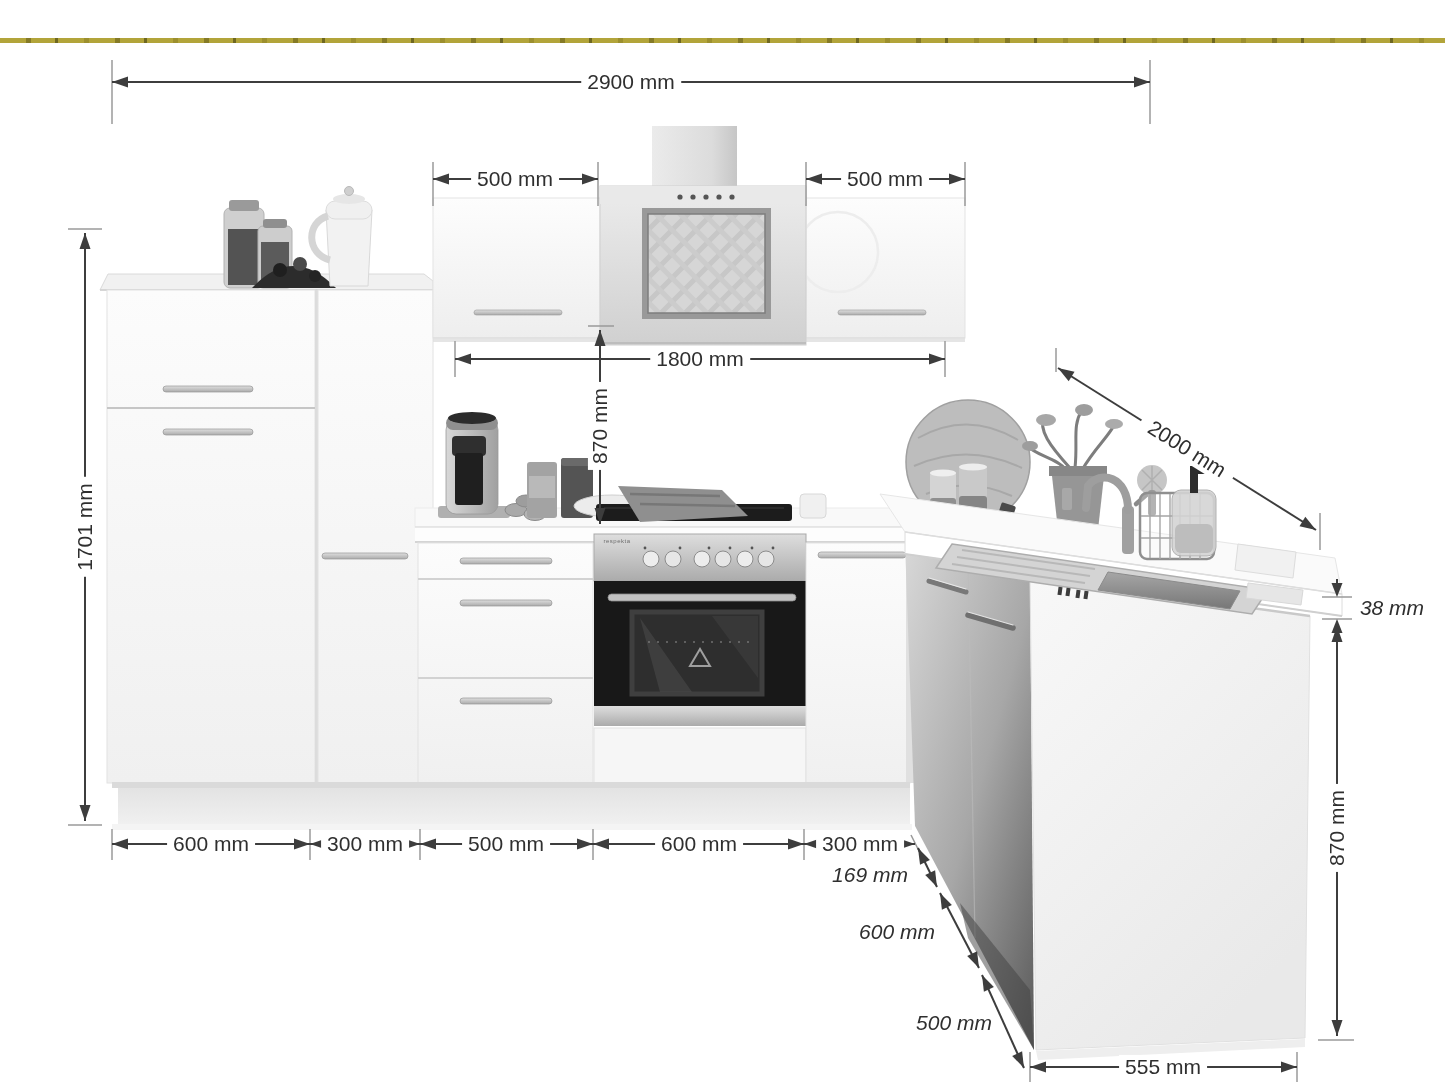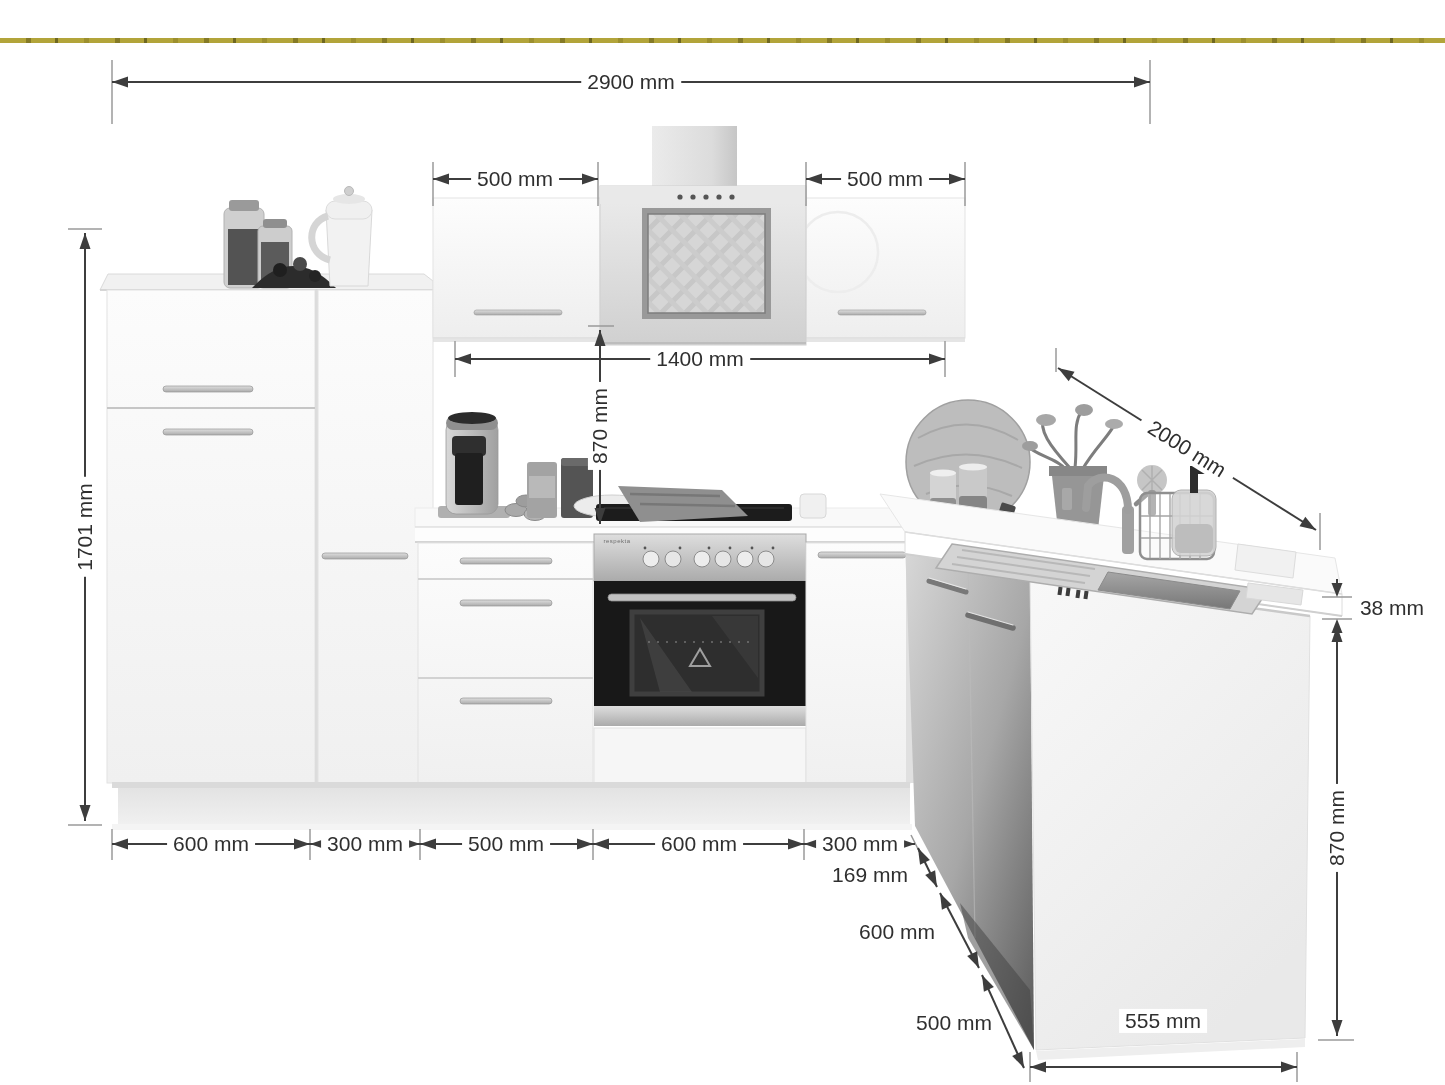--- a/index.html
+++ b/index.html
@@ -9,21 +9,21 @@
   #stage{position:relative;width:1445px;height:1085px;background:#ffffff;overflow:hidden;
          font-family:"Liberation Sans","DejaVu Sans",sans-serif;margin-top:38px;}
   #topstrip{position:absolute;left:0;top:0;width:1445px;height:5px;
     background:repeating-linear-gradient(90deg,var(--strip) 0 26px,#857a26 26px 31px,var(--strip) 31px 55px,#6e6720 55px 58px,var(--strip) 58px 84px,#9c8f2e 84px 89px);}
   svg.scene{position:absolute;left:0;top:0;}
   .dimline{stroke:var(--line);stroke-width:2;fill:none;}
   .dimarrow{fill:var(--line);}
   .tick{stroke:#9a9a9a;stroke-width:1.5;fill:none;}
   .dim{position:absolute;transform:translate(-50%,-50%);font-size:21px;color:var(--text);
        background:#fff;padding:0 6px;white-space:nowrap;line-height:1.15;}
-  .dim.nobg{background:transparent;}
+  .dim.nobg{background:transparent;font-style:italic;}
   .dim.rot90{transform:translate(-50%,-50%) rotate(-90deg);}
   .dim.rot32{transform:translate(-50%,-50%) rotate(32deg);padding:0 10px;}
   .brand{position:absolute;transform:translate(-50%,-50%);font-size:6px;color:#6d6d6d;
          letter-spacing:.5px;background:transparent;padding:0;}
 </style>
 </head>
 <body>
 
 <div id="stage">
 
@@ -409,30 +409,30 @@
       <polygon class="dimarrow" points="1337,581 1331.5,595 1342.5,595"></polygon>
 
       <line class="tick" x1="1318" y1="1002" x2="1354" y2="1002"></line>
       <line class="dimline" x1="1337" y1="588" x2="1337" y2="998" marker-start="url(#aU)" marker-end="url(#aD)"></line>
     </g>
   </svg>
 
   <span class="dim" style="left:631px;top:44px">2900 mm</span>
   <span class="dim" style="left:515px;top:141px">500 mm</span>
   <span class="dim" style="left:885px;top:141px">500 mm</span>
-  <span class="dim" style="left:700px;top:321px">1400 mm</span>
+  <span class="dim" style="left:700px;top:321px">1800 mm</span>
   <span class="dim rot90" style="left:600px;top:388px">870 mm</span>
   <span class="dim rot90" style="left:85px;top:489px">1701 mm</span>
   <span class="dim rot32" style="left:1187px;top:411px">2000 mm</span>
   <span class="dim" style="left:211px;top:806px">600 mm</span>
   <span class="dim" style="left:365px;top:806px">300 mm</span>
   <span class="dim" style="left:506px;top:806px">500 mm</span>
   <span class="dim" style="left:699px;top:806px">600 mm</span>
   <span class="dim" style="left:860px;top:806px">300 mm</span>
   <span class="dim nobg" style="left:870px;top:837px">169 mm</span>
   <span class="dim nobg" style="left:897px;top:894px">600 mm</span>
   <span class="dim nobg" style="left:954px;top:985px">500 mm</span>
-  <span class="dim" style="left:1163px;top:983px">555 mm</span>
+  <span class="dim" style="left:1163px;top:1029px">555 mm</span>
   <span class="dim nobg" style="left:1392px;top:570px">38 mm</span>
   <span class="dim rot90" style="left:1337px;top:790px">870 mm</span>
 
   <span class="brand" style="left:617px;top:503px">respekta</span>
 </div>
 
 </body></html>

